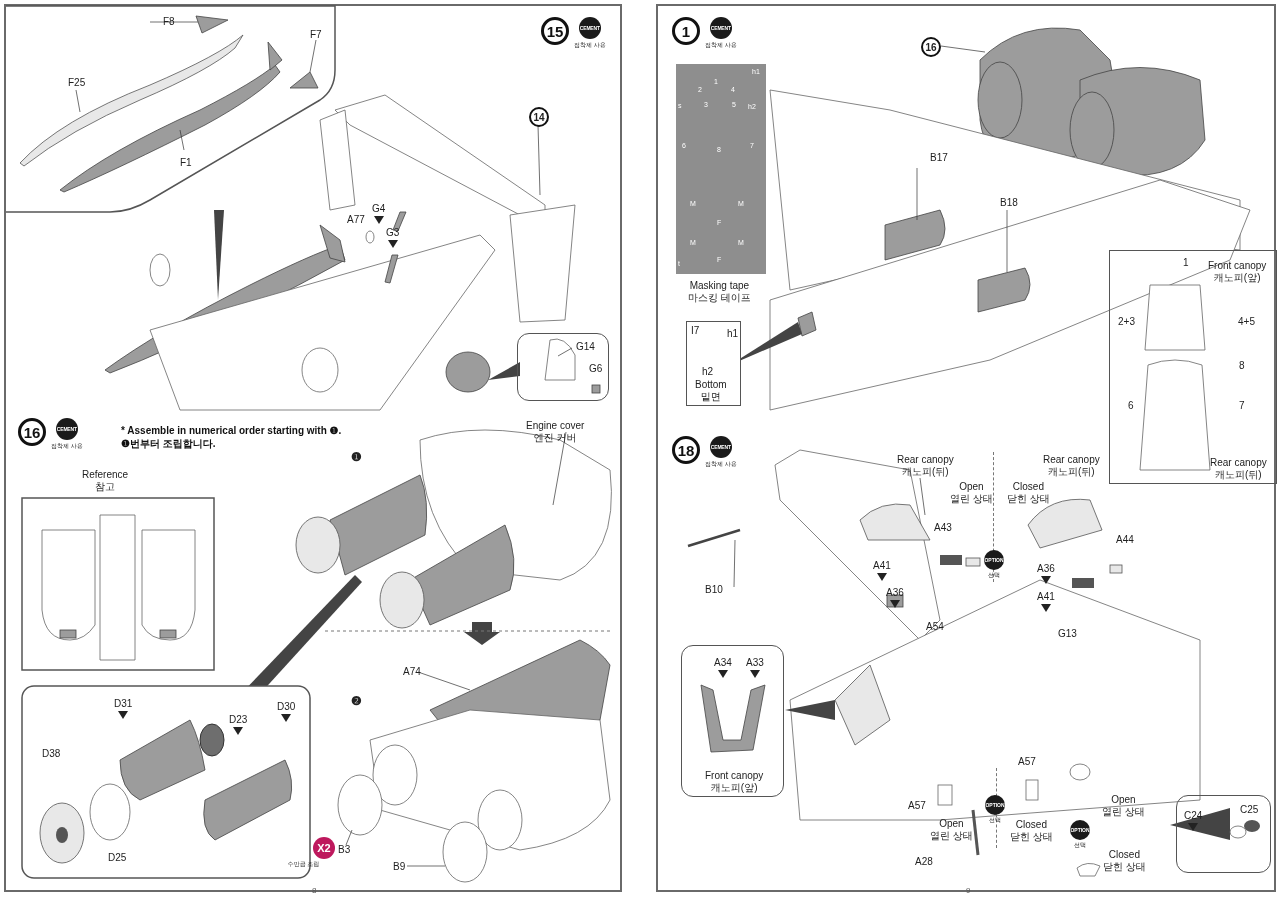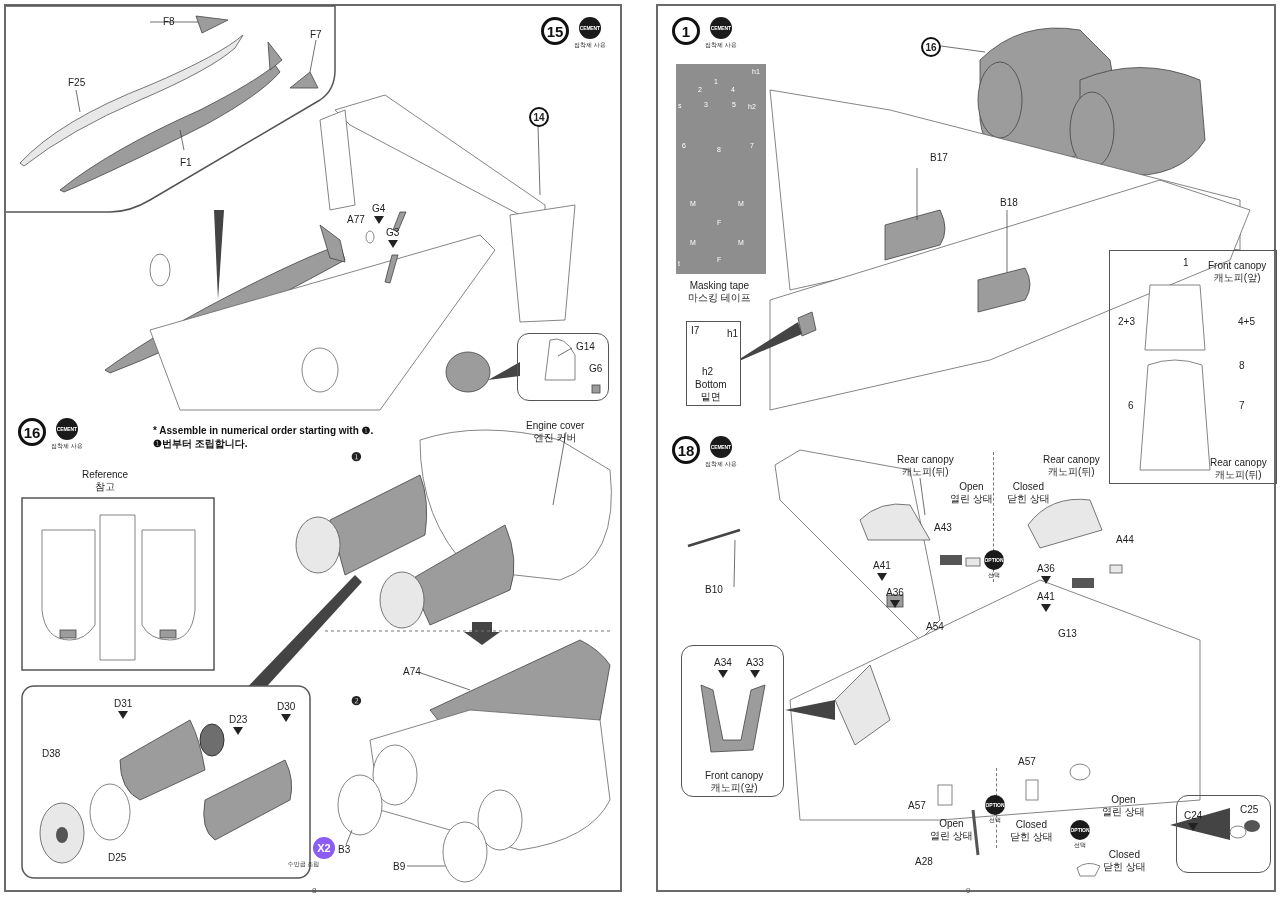--- a/index.html
+++ b/index.html
@@ -16,31 +16,31 @@
     .cement { display:flex; flex-direction:column; align-items:center; }
     .cement-dot { width:22px; height:22px; border-radius:50%; background:#1a1a1a; color:#fff; font-size:5px; font-weight:bold;
       display:flex; align-items:center; justify-content:center; letter-spacing:-0.2px; }
     .cement-sub { font-size:6px; margin-top:2px; color:#222; }
     .option-badge { position:absolute; display:flex; flex-direction:column; align-items:center; }
     .option-dot { width:20px; height:20px; border-radius:50%; background:#1a1a1a; color:#fff; font-size:5px; font-weight:bold;
       display:flex; align-items:center; justify-content:center; }
     .option-sub { font-size:6px; margin-top:1px; }
     .ref-circle { position:absolute; width:20px; height:20px; border-radius:50%; border:2px solid #111; box-sizing:border-box;
       display:flex; align-items:center; justify-content:center; font-size:10px; font-weight:bold; background:#fff; }
-    .note { position:absolute; font-size:10px; font-weight:bold; line-height:1.3; color:#111;margin-left:32px; }
+    .note { position:absolute; font-size:10px; font-weight:bold; line-height:1.3; color:#111; }
     .tri { display:block; width:0; height:0; border-left:5px solid transparent; border-right:5px solid transparent; border-top:8px solid #222; margin:1px auto 0; }
     .box { position:absolute; border:1.5px solid #555; background:#fff; box-sizing:border-box; }
     .box.round { border-radius:12px; }
     .gray { fill:#9c9c9c; stroke:#444; stroke-width:0.8; }
     .lgray { fill:#e8e8e8; stroke:#555; stroke-width:0.8; }
     .outline { fill:#fff; stroke:#666; stroke-width:0.8; }
     .leader { stroke:#333; stroke-width:0.7; fill:none; }
     .vdotted { position:absolute; border-left:1.5px dashed #777; }
     .x2 { position:absolute; display:flex; flex-direction:column; align-items:center; }
-    .x2-dot { width:22px; height:22px; border-radius:50%; background:#8b5cf6; color:#fff; font-size:11px; font-weight:bold;
+    .x2-dot { width:22px; height:22px; border-radius:50%; background:#be185d; color:#fff; font-size:11px; font-weight:bold;
       display:flex; align-items:center; justify-content:center;margin-left:41px; }
     .x2-sub { font-size:6px; margin-top:1px; }
     .mask-sheet { position:absolute; left:676px; top:64px; width:90px; height:210px; background:#8e8e8e; }
     .mask-sheet .m { position:absolute; color:#fff; font-size:7px; }
     .page-num { position:absolute; bottom:0px; font-size:8px; color:#555; }
   </style>
 </head>
 <body>
 
 <div class="page" id="page-left"></div>

